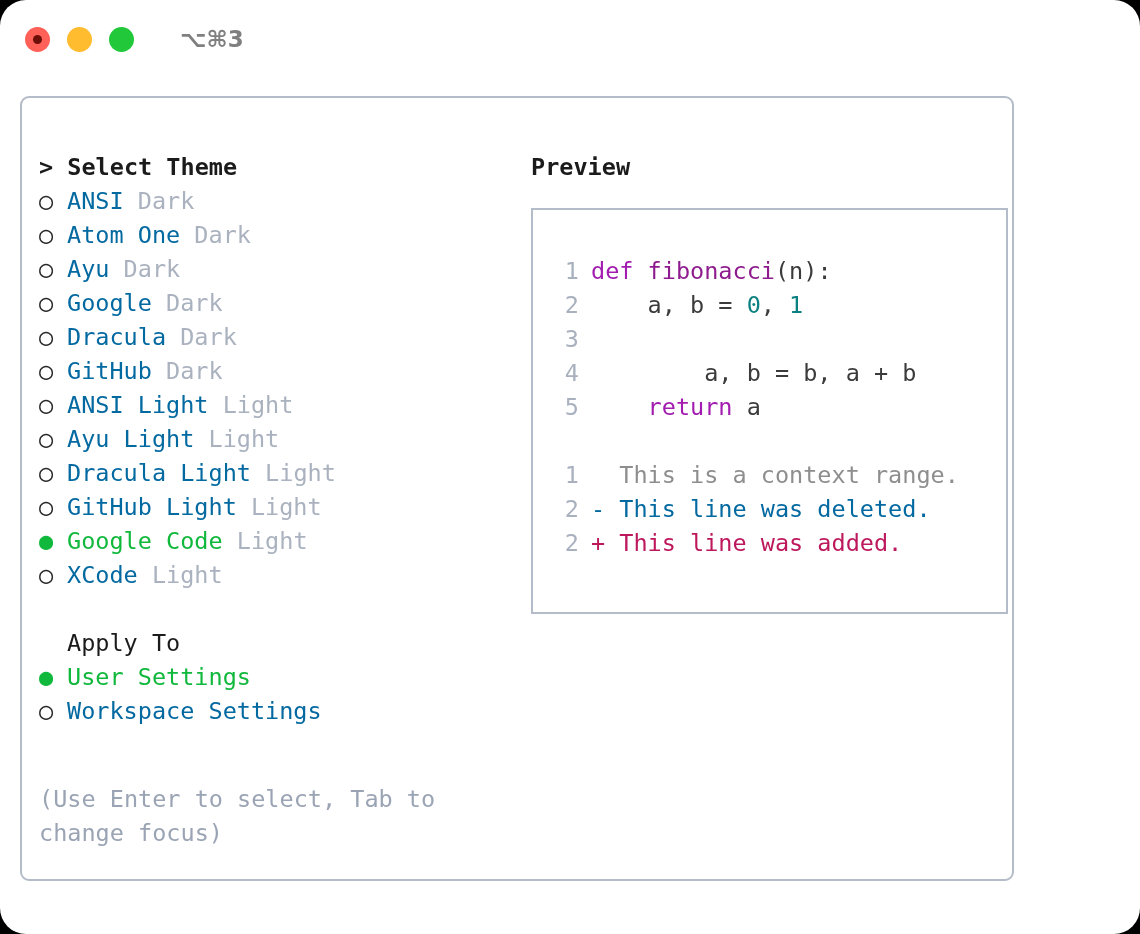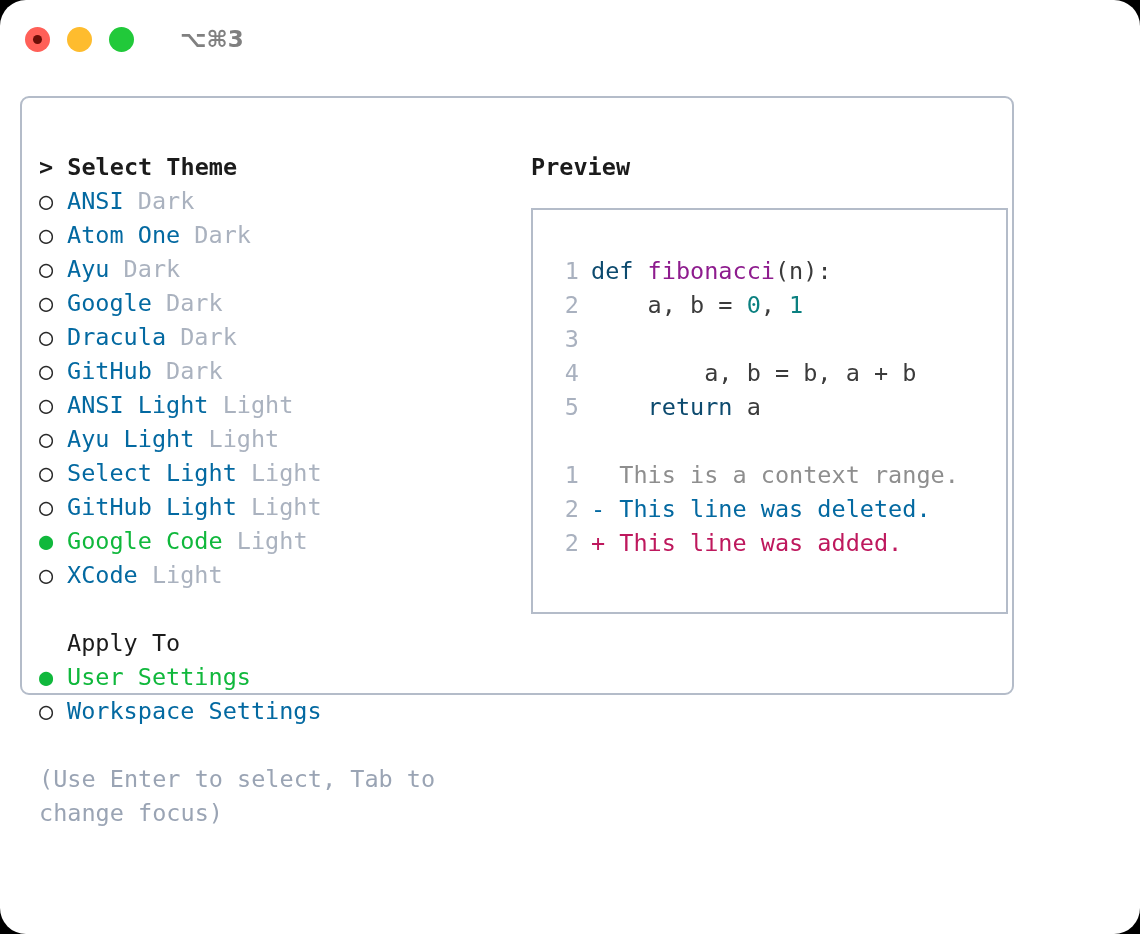--- a/index.html
+++ b/index.html
@@ -61,21 +61,21 @@
     letter-spacing: 0px;
     font-family: "DejaVu Sans", "Liberation Sans", sans-serif;
   }
 
   
   .panel {
     position: absolute;
     left: 20px;
     top: 96px;
     width: 994px;
-    height: 599px;
+    height: 785px;
     border: 2px solid #b4bcc9;
     border-radius: 9px;
     background: #ffffff;
   }
 
   
   .col-left {
     position: absolute;
     left: 17px;
     top: 52px;
@@ -119,21 +119,21 @@
   .suffix { color: #aab2bf; }
 
   .spacer { height: 34px; }
 
   .hint {
     color: #9aa4b4;
     font-size: 23.5px;
     line-height: 34px;
     font-family: "DejaVu Sans Mono", "Liberation Mono", monospace;
     width: 420px;
-    margin-top: 34px;
+    margin-top: 54px;
   }
 
   
   .preview-title {
     font-size: 23.5px;
     line-height: 34px;
     font-weight: 700;
     color: #1b1b1b;
     font-family: "DejaVu Sans Mono", "Liberation Mono", monospace;
   }
@@ -153,21 +153,21 @@
     font-family: "DejaVu Sans Mono", "Liberation Mono", monospace;
   }
   .lnum {
     flex: 0 0 34px;
     text-align: right;
     color: #a9b1bf;
     margin-right: 12px;
   }
   .code-gap { height: 34px; }
 
-  .t-kw   { color: #0c4a6e; }
+  .t-kw   { color: #a21caf; }
   .t-fn   { color: #8e1c8e; }
   .t-num  { color: #0b8080; }
   .t-pln  { color: #3b3b3b; }
   .t-ctx  { color: #8e8e8e; }
   .t-del  { color: #0369a1; }
   .t-add  { color: #be185d; }
 </style>
 </head>
 <body>
 
@@ -192,21 +192,21 @@
 
       <div id="theme-list">
           <div class="row"><span class="marker">○</span><span class="label">ANSI</span><span class="suffix"> Dark</span></div>
           <div class="row"><span class="marker">○</span><span class="label">Atom One</span><span class="suffix"> Dark</span></div>
           <div class="row"><span class="marker">○</span><span class="label">Ayu</span><span class="suffix"> Dark</span></div>
           <div class="row"><span class="marker">○</span><span class="label">Google</span><span class="suffix"> Dark</span></div>
           <div class="row"><span class="marker">○</span><span class="label">Dracula</span><span class="suffix"> Dark</span></div>
           <div class="row"><span class="marker">○</span><span class="label">GitHub</span><span class="suffix"> Dark</span></div>
           <div class="row"><span class="marker">○</span><span class="label">ANSI Light</span><span class="suffix"> Light</span></div>
           <div class="row"><span class="marker">○</span><span class="label">Ayu Light</span><span class="suffix"> Light</span></div>
-          <div class="row"><span class="marker">○</span><span class="label">Select Light</span><span class="suffix"> Light</span></div>
+          <div class="row"><span class="marker">○</span><span class="label">Dracula Light</span><span class="suffix"> Light</span></div>
           <div class="row"><span class="marker">○</span><span class="label">GitHub Light</span><span class="suffix"> Light</span></div>
           <div class="row"><span class="marker sel">●</span><span class="label sel">Google Code</span><span class="suffix"> Light</span></div>
           <div class="row"><span class="marker">○</span><span class="label">XCode</span><span class="suffix"> Light</span></div>
         </div>
 
       <div class="spacer"></div>
 
       <div class="section-head plain" style="padding-left:28px;">Apply To</div>
 
       <div id="apply-list">

